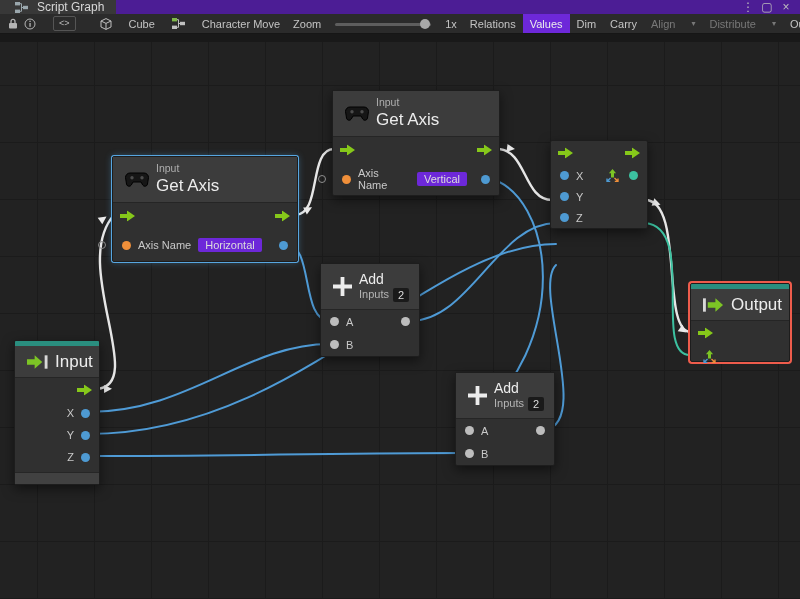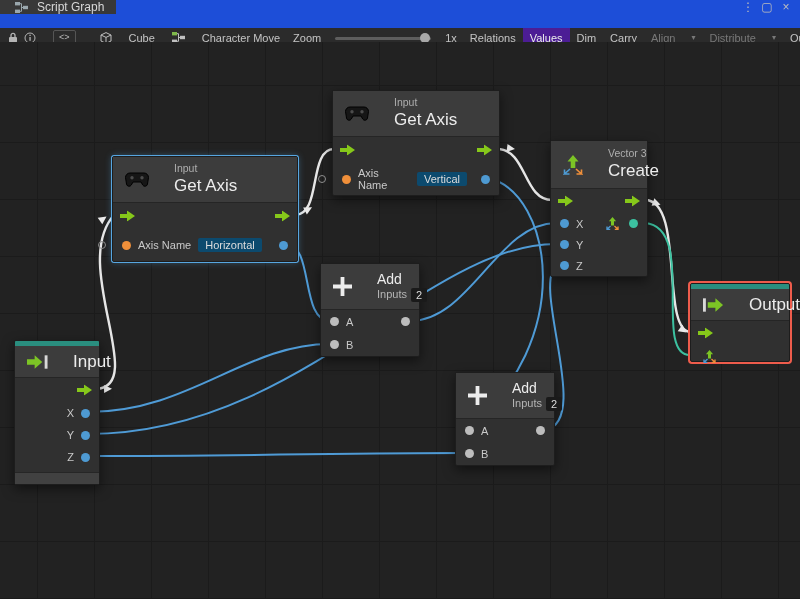--- a/index.html
+++ b/index.html
@@ -1,30 +1,30 @@
 <!DOCTYPE html>
 <html><head>
 <meta charset="utf-8">
 <style>
   html,body{margin:0;padding:0;width:800px;height:599px;overflow:hidden;background:#191919;
     font-family:"Liberation Sans",sans-serif;-webkit-font-smoothing:antialiased;user-select:none}
   *{box-sizing:border-box}
 
   
-  .tabbar{height:28px;background:#1d4ed8;display:flex;align-items:flex-start}
+  .tabbar{height:14px;background:#4c1d95;display:flex;align-items:flex-start}
   .tab{background:#383838;display:flex;align-items:center;gap:6px;padding:0 12px;font-size:12px;color:#d8d8d8}
   .tabbar-rest{flex:1}
   .window-controls{display:flex;align-items:center;gap:3px;padding-right:6px;color:#bdbdbd;font-size:12px}
   .wc-btn{width:16px;text-align:center;cursor:default}
 
   
   .toolbar{height:20px;background:#2b2b2b;border-bottom:1px solid #161616;display:flex;align-items:center;
     font-size:11px;color:#c4c4c4;padding:0 5px;white-space:nowrap;overflow:hidden}
   .tbtn{display:flex;align-items:center;height:100%;padding:0 7px;gap:14px}
-  .tbtn.active{background:#4c1d95;color:#ececec}
+  .tbtn.active{background:#6d28d9;color:#ececec}
   .tbtn.disabled{color:#787878}
   .tool-icon{display:flex;align-items:center;margin:0 3px}
   .sep{width:1px;height:12px;background:#3d3d3d;margin:0 5px}
   .api-box{border:1px solid #555;border-radius:2px;padding:0 5px;font-size:9px;color:#bbb;margin:0 4px;line-height:13px}
   .zoom-wrap{display:flex;align-items:center;gap:14px;margin:0 6px}
   .slider{position:relative;width:96px;height:12px}
   .slider .track{position:absolute;top:5px;left:0;right:0;height:3px;background:#5e5e5e;border-radius:2px}
   .slider .handle{position:absolute;top:1px;left:88%;width:10px;height:10px;border-radius:50%;background:#a8a8a8}
   .caret{font-size:8px;margin-left:2px}
 
@@ -32,33 +32,33 @@
   .canvas{position:absolute;top:42px;left:0;width:800px;height:557px;background-color:#222222;
     background-image:linear-gradient(#1b1b1b 1px,transparent 1px),linear-gradient(90deg,#1b1b1b 1px,transparent 1px);
     background-size:57px 57px;background-position:-20px -14px;overflow:hidden}
   svg.wires{position:absolute;top:0;left:0;pointer-events:none}
 
   
   .node{position:absolute;background:#303030;border:1px solid #1d1d1d;border-radius:2px;
     box-shadow:0 4px 12px rgba(0,0,0,.5);color:#c9c9c9;font-size:11px}
   .node.selected-blue{box-shadow:0 0 0 1px #57a6e0,0 0 7px rgba(87,166,224,.45)}
   .node.selected-red{box-shadow:0 0 0 2px #ee5c4c}
-  .node-header{background:#3c3c3c;display:flex;align-items:center;gap:22px;padding:0 9px;border-bottom:1px solid #252525}
+  .node-header{background:#3c3c3c;display:flex;align-items:center;gap:4px;padding:0 9px;border-bottom:1px solid #252525}
   .hdr-col{display:flex;flex-direction:column;justify-content:center;line-height:1.25}
   .hdr-cat{font-size:10.5px;color:#aeaeae}
   .hdr-title{font-size:17px;color:#ececec}
   .flow-row{position:relative;height:26px}
   .fa{position:absolute;top:50%;transform:translateY(-50%);display:flex}
   .fa.left{left:7px}.fa.right{right:7px}
   .port-row{display:flex;align-items:center;padding:0 9px;gap:7px}
   .dot{width:9px;height:9px;border-radius:50%;flex:0 0 auto}
   .dot.blue{background:#4e9ad2}.dot.orange{background:#ef8f3a}
   .dot.gray{background:#bdbdbd}.dot.teal{background:#3cc1a0}
   .spacer{flex:1}
-  .field{background:#0c4a6e;border-radius:2px;padding:1px 7px;color:#dcdcdc;font-size:11px}
+  .field{background:#6d28d9;border-radius:2px;padding:1px 7px;color:#dcdcdc;font-size:11px}
   .count-box{background:#1a1a1a;border-radius:2px;padding:0 5px;color:#dcdcdc;font-size:11px;margin-left:4px;line-height:14px}
   .empty-circle{position:absolute;left:-15px;width:8px;height:8px;border:1.4px solid #8d8d8d;border-radius:50%;background:transparent}
 
   
   .gx .node-header{height:46px}
   .gx .flow-row{height:26px}
   .gx .port-row{height:32px}
 
   .add .node-header{height:46px;align-items:center}
   .add .port-row{height:23px}
@@ -315,33 +315,20 @@
       <span class="spacer"></span>
       <span class="dot gray"></span>
     </div>
     <div class="port-row">
       <span class="dot gray"></span>
       <span>B</span>
     </div>
   </div>
 
   <div class="node v3" style="left:550px;top:98px;width:98px">
-    <div class="node-header">
-      <span class="tool-icon">
-        <svg width="20" height="20" viewBox="0 0 20 20">
-            <path d="M10 0 L15.5 6.5 H12.3 V13 H7.7 V6.5 H4.5 Z" fill="#7CC425"></path>
-            <path d="M7 14 L1.5 19 L6.5 19 L1.5 19 L1.5 14.5" stroke="#4e9ad2" stroke-width="1.6" fill="none"></path>
-            <path d="M13 14 L18.5 19 L13.5 19 L18.5 19 L18.5 14.5" stroke="#ef8f3a" stroke-width="1.6" fill="none"></path>
-          </svg>
-      </span>
-      <div class="hdr-col">
-        <span class="hdr-cat">Vector 3</span>
-        <span class="hdr-title">Create</span>
-      </div>
-    </div>
     <div class="flow-row">
       <span class="fa left">
           <svg width="15" height="11" viewBox="0 0 15 11">
             <path d="M0 3.5 h7 V0 l8 5.5 -8 5.5 V7.5 H0 Z" fill="#86C81A"></path>
           </svg>
         </span>
       <span class="fa right">
           <svg width="15" height="11" viewBox="0 0 15 11">
             <path d="M0 3.5 h7 V0 l8 5.5 -8 5.5 V7.5 H0 Z" fill="#86C81A"></path>
           </svg>

